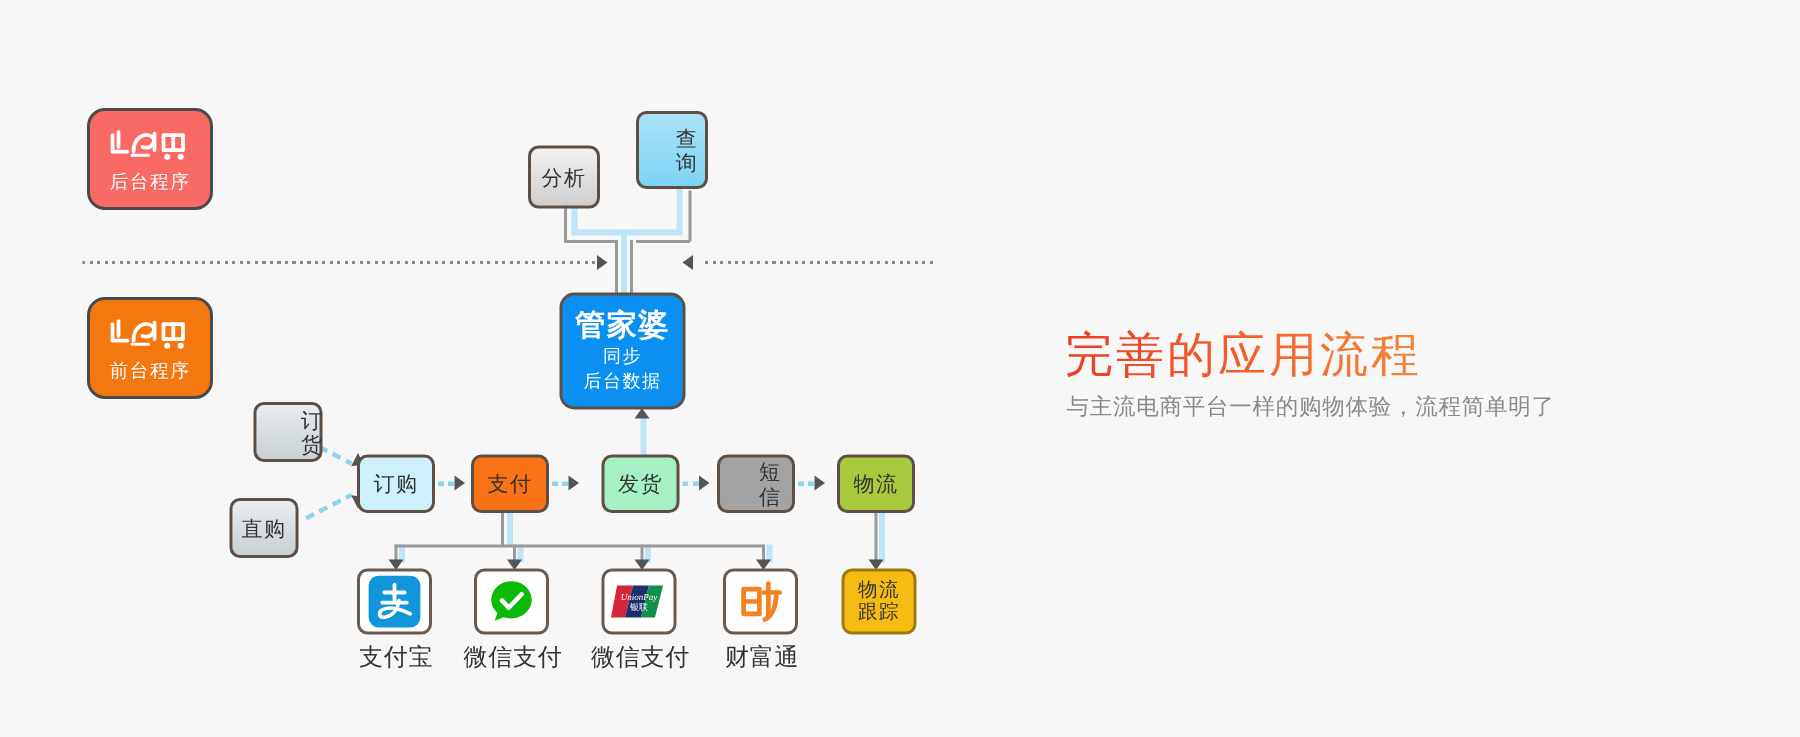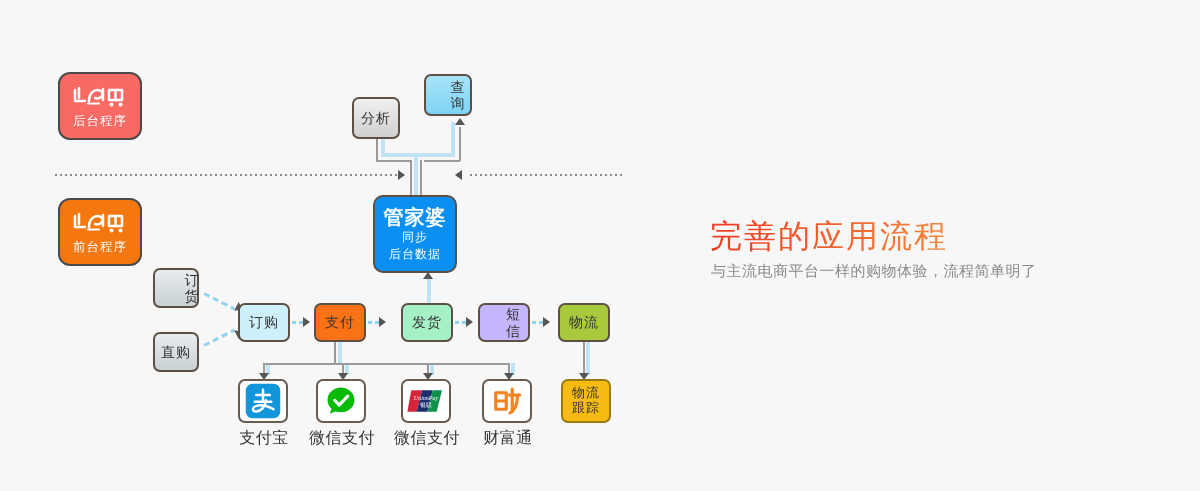--- a/index.html
+++ b/index.html
@@ -57,30 +57,30 @@
     border-radius:10px;
     display:flex;flex-direction:column;
     align-items:center;justify-content:center;
     color:#fff;z-index:6;
   }
   .hub .big{font-size:20px;font-weight:bold;letter-spacing:1px;line-height:1.05;}
   .hub .sm{font-size:12px;letter-spacing:1px;line-height:1.25;margin-top:2px;}
 
   
   .box-analysis{background:linear-gradient(#f0f0f0,#cfcfcf);width:48px;height:42px;}
-  .box-query{background:linear-gradient(#a9e3f8,#7dd3f5);width:48px;height:42px;padding-left:20px;}
+  .box-query{background:linear-gradient(#a9e3f8,#7dd3f5);width:48px;height:52px;padding-left:20px;}
 
   
   .box-gray{background:linear-gradient(#e8ecee,#c9d1d4);width:46px;height:40px;}
 
   
   .box-order{background:#cdf0fb;}
   .box-pay{background:#f97316;}
   .box-ship{background:#a6f0c6;}
-  .box-sms{background:#c4b5fd;padding-left:19px;}
+  .box-sms{background:#a3a3a3;padding-left:19px;}
   .box-logi{background:#a9c93c;}
   .proc{width:52px;height:39px;}
 
   .box-track{
     background:#f7bc14;border-color:#9b7a10;
     width:50px;height:44px;font-size:13px;
   }
 
   
   .paytile{
@@ -213,21 +213,21 @@
 
   <div class="hub" style="left:373px;top:195px;">
     <span class="big">管家婆</span>
     <span class="sm">同步</span>
     <span class="sm">后台数据</span>
   </div>
 
   <div class="vline-blue" style="left:427px;top:278px;height:26px;"></div>
   <div class="arrow-up" style="left:423px;top:272px;"></div>
 
-  <div class="node box-gray" style="left:153px;top:268px;padding-left:32px;">
+  <div class="node box-gray" style="left:169px;top:268px;padding-left:32px;">
     <span class="lbl">订货</span>
   </div>
   <div class="node box-gray" style="left:153px;top:332px;">
     <span class="lbl">直购</span>
   </div>
 
   <div style="position:absolute;left:204px;top:292px;width:34px;height:3px;z-index:3;
               transform:rotate(27deg);transform-origin:left center;
               background:repeating-linear-gradient(to right,#8fd4ef 0 6px,transparent 6px 10px);"></div>
   <div class="arrow-right" style="left:236px;top:303px;transform:rotate(27deg);"></div>

